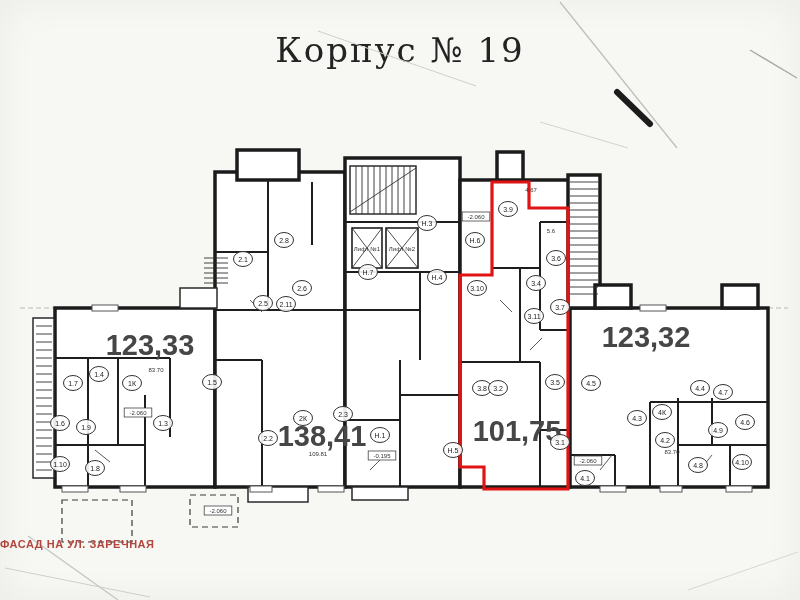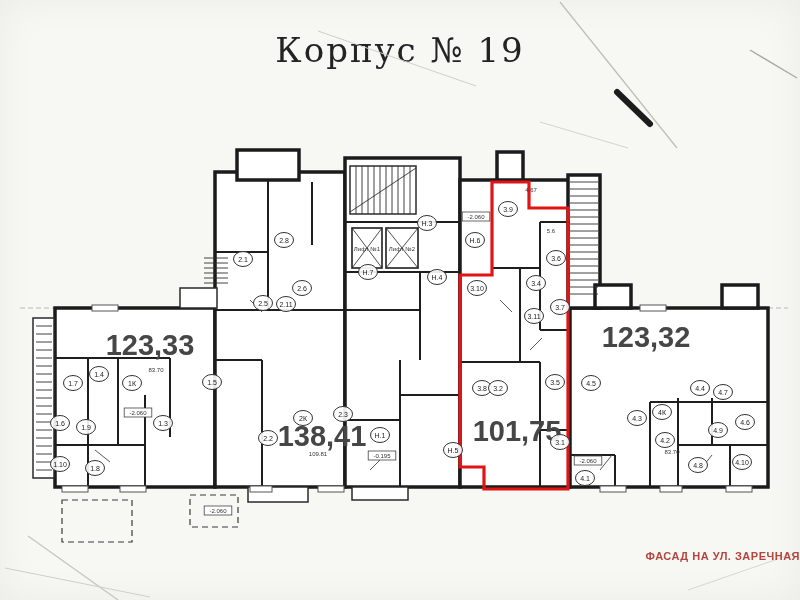--- a/index.html
+++ b/index.html
@@ -8,21 +8,21 @@
     background:#f7f7f4;overflow:hidden;
     font-family:"Liberation Sans",sans-serif;
     box-shadow:inset 0 0 40px rgba(0,0,0,0.05);
   }
   .title{
     position:absolute;top:30px;left:0;width:100%;text-align:center;
     font-family:"DejaVu Serif","Liberation Serif",serif;
     font-size:34px;color:#232323;letter-spacing:2px;
   }
   .caption{
-    position:absolute;top:550px;left:0;width:100%;text-align:right;
+    position:absolute;top:538px;left:0;width:100%;text-align:left;
     font-size:11px;font-weight:bold;color:#b2453e;letter-spacing:0.5px;
   }
   .watermark{
     position:absolute;left:468px;top:480px;width:260px;
     font-size:46px;font-weight:bold;color:rgba(90,100,115,0.13);
     letter-spacing:6px;white-space:nowrap;user-select:none;
   }
   .watermark .wm-mark{font-size:40px;letter-spacing:0;margin-right:6px;}
   svg text{font-family:"Liberation Sans",sans-serif;}
   .plan-svg{position:absolute;left:0;top:0;}

